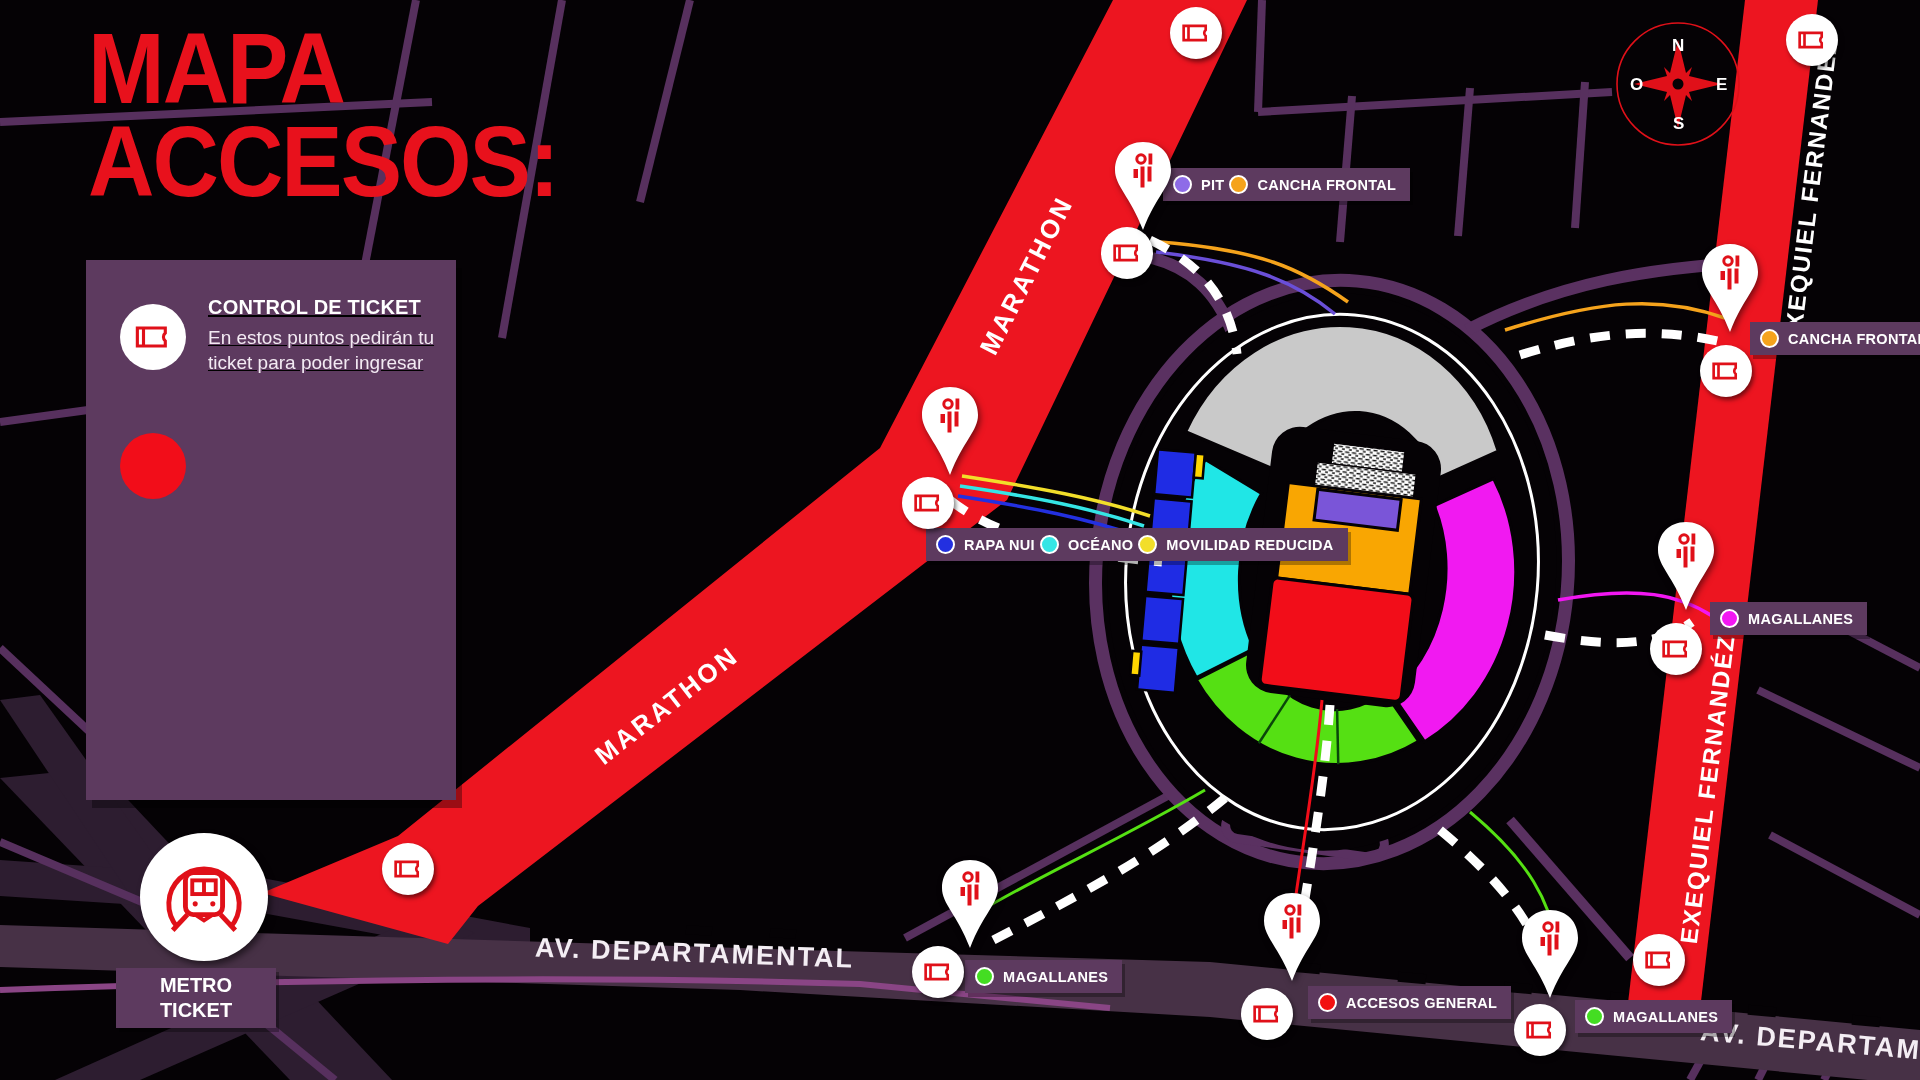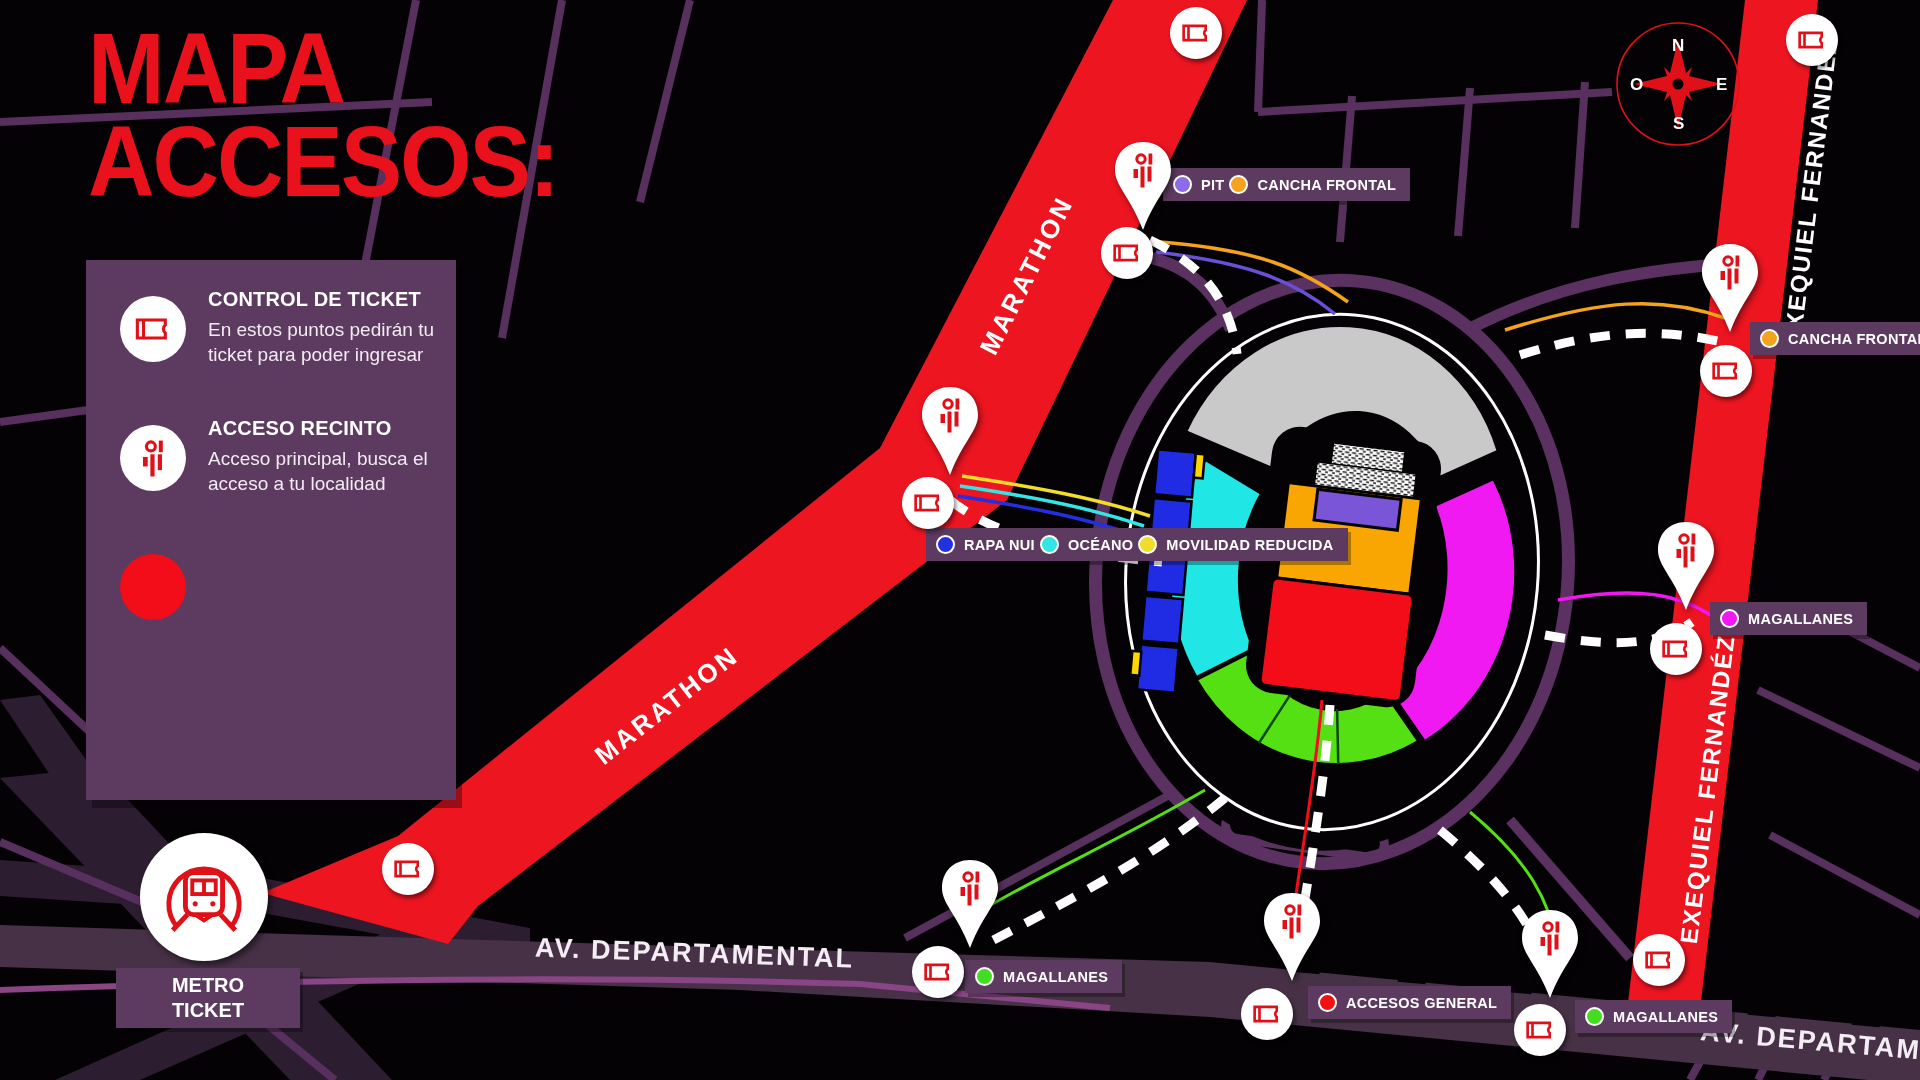--- a/index.html
+++ b/index.html
@@ -7,21 +7,21 @@
          font-family:"Liberation Sans",sans-serif;}
   #map-svg{position:absolute;left:0;top:0;}
 
   
   .big-title{position:absolute;left:88px;top:22px;color:#e8111c;font-weight:bold;
              font-size:92px;line-height:0.94;letter-spacing:-2px;transform:scaleY(1.08);
              transform-origin:top left;}
 
   
   .legend{position:absolute;left:86px;top:260px;width:370px;height:540px;background:#5d3a5f;
-          box-shadow:6px 8px 0 rgba(0,0,0,.35);padding:28px 0 0 34px;box-sizing:border-box;}
+          box-shadow:6px 8px 0 rgba(0,0,0,.35);padding:36px 0 0 34px;box-sizing:border-box;text-decoration:underline;}
   .legend-item{display:flex;align-items:flex-start;margin-bottom:50px;}
   .legend-icon{width:66px;height:66px;border-radius:50%;background:#fff;flex:0 0 66px;
                display:flex;align-items:center;justify-content:center;margin-top:8px;}
   .legend-icon.red-fill{background:#f20d19;}
   .legend-text{margin-left:22px;width:232px;}
   .legend-title{color:#fff;font-weight:bold;font-size:20px;margin-bottom:6px;letter-spacing:.2px;}
   .legend-body{color:#f3eaf3;font-size:19px;line-height:1.32;}
 
   
   .street{position:absolute;color:#fff;font-weight:bold;white-space:nowrap;}
@@ -41,21 +41,21 @@
        display:flex;align-items:center;justify-content:center;
        box-shadow:2px 3px 4px rgba(0,0,0,.5);}
   .pin{position:absolute;width:64px;height:92px;filter:drop-shadow(2px 3px 3px rgba(0,0,0,.5));}
   .pin svg.pin-shape{position:absolute;left:0;top:0;}
   .pin .pin-icon{position:absolute;left:17px;top:12px;}
 
   
   .metro-circle{position:absolute;left:140px;top:833px;width:128px;height:128px;border-radius:50%;
                 background:#fff;display:flex;align-items:center;justify-content:center;
                 box-shadow:3px 4px 6px rgba(0,0,0,.5);}
-  .metro-label{position:absolute;left:116px;top:968px;width:184px;height:60px;background:#5d3a5f;
+  .metro-label{position:absolute;left:116px;top:968px;width:160px;height:60px;background:#5d3a5f;
                color:#fff;font-weight:bold;font-size:20px;line-height:1.25;display:flex;
                flex-direction:column;align-items:center;justify-content:center;
                box-shadow:3px 4px 0 rgba(0,0,0,.3);}
 
   
   .compass{position:absolute;left:1608px;top:14px;width:140px;height:140px;}
   .compass span{position:absolute;color:#fff;font-weight:bold;font-size:17px;}
   .compass .n{left:64px;top:22px;} .compass .s{left:65px;top:100px;}
   .compass .e{left:108px;top:61px;} .compass .o{left:22px;top:61px;}
 </style>
@@ -203,35 +203,20 @@
           <path d="M3 4 H28 V8.5 A4.5 4.5 0 0 0 28 15.5 V20 H3 Z"></path>
             <path d="M8.5 4 V20"></path>
         </svg>
       </div>
       <div class="legend-text">
         <div class="legend-title">CONTROL DE TICKET</div>
         <div class="legend-body">En estos puntos pedirán tu ticket para poder ingresar</div>
       </div>
     </div>
     <div class="legend-item">
-      <div class="legend-icon">
-        <svg width="34" height="38" viewBox="0 0 30 36">
-          <circle cx="13" cy="7" r="4.2" fill="none" stroke="#e01019" stroke-width="3"></circle>
-          <rect x="20.5" y="1.5" width="3.8" height="11" fill="#e01019"></rect>
-          <rect x="5.5" y="17" width="4.5" height="9" fill="#e01019"></rect>
-          <rect x="12.5" y="14.5" width="4" height="21" fill="#e01019"></rect>
-          <rect x="19.5" y="14.5" width="4" height="15" fill="#e01019"></rect>
-        </svg>
-      </div>
-      <div class="legend-text">
-        <div class="legend-title">ACCESO RECINTO</div>
-        <div class="legend-body">Acceso principal, busca el acceso a tu localidad</div>
-      </div>
-    </div>
-    <div class="legend-item">
       <div class="legend-icon red-fill"></div>
     </div>
   </div>
 
   <div class="street marathon" style="left:940px;top:260px;transform:rotate(-63deg);">MARATHON</div>
   <div class="street marathon" style="left:580px;top:690px;transform:rotate(-38deg);">MARATHON</div>
   <div class="street depart" style="left:535px;top:938px;transform:rotate(2deg);">AV. DEPARTAMENTAL</div>
   <div class="street depart" style="left:1700px;top:1030px;transform:rotate(5deg);">AV. DEPARTAMENTAL</div>
   <div class="street exequiel" style="left:1655px;top:178px;transform:rotate(-83deg);">EXEQUIEL FERNANDÉZ</div>
   <div class="street exequiel" style="left:1552px;top:775px;transform:rotate(-83deg);">EXEQUIEL FERNANDÉZ</div>

